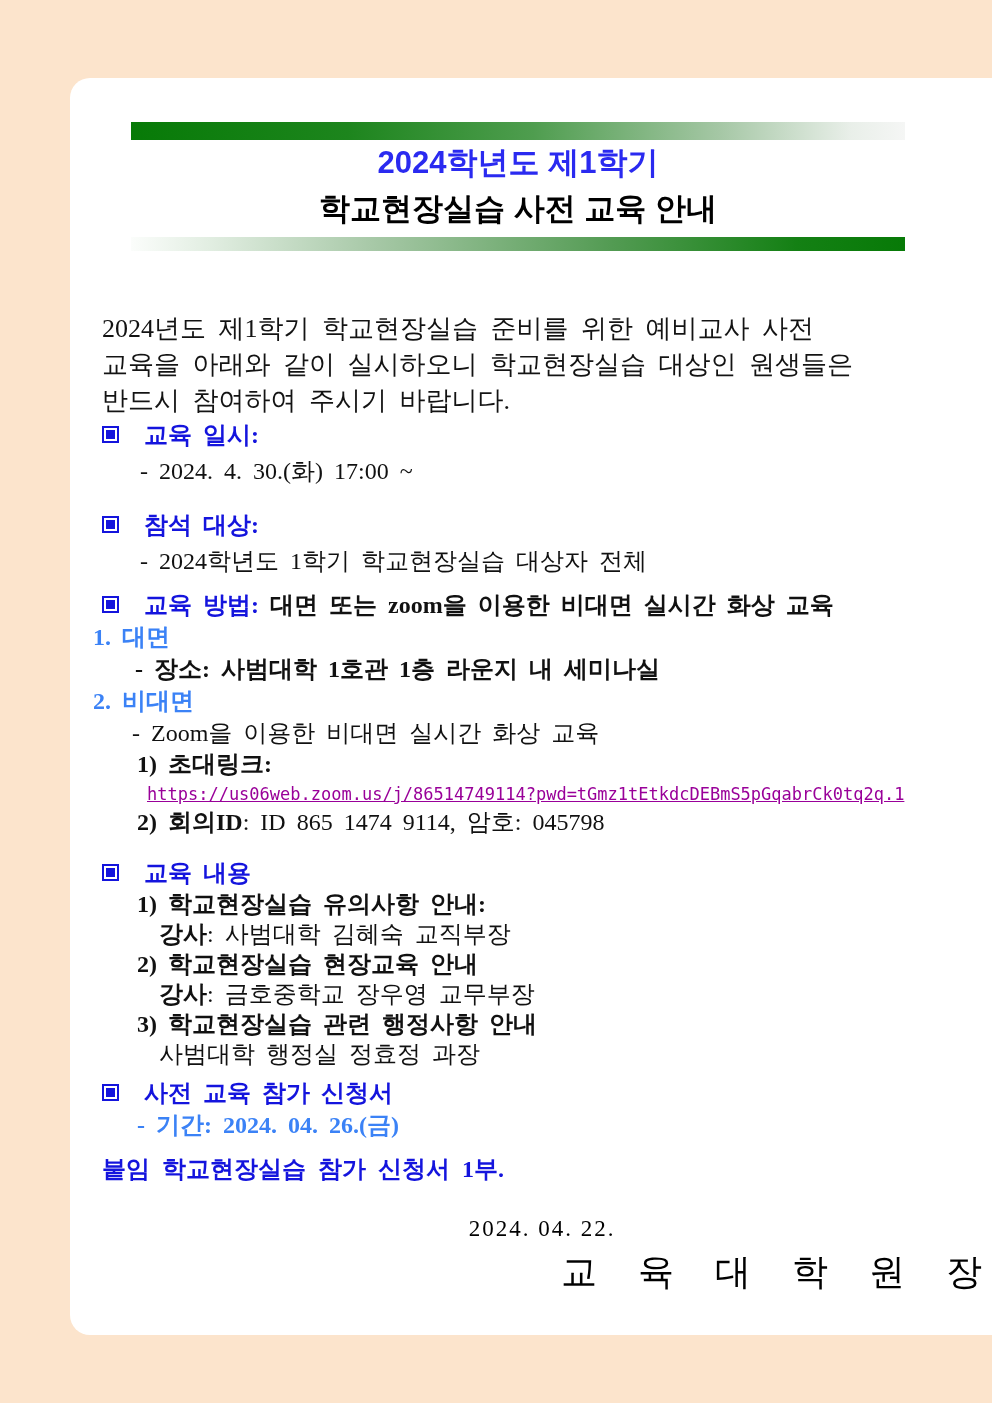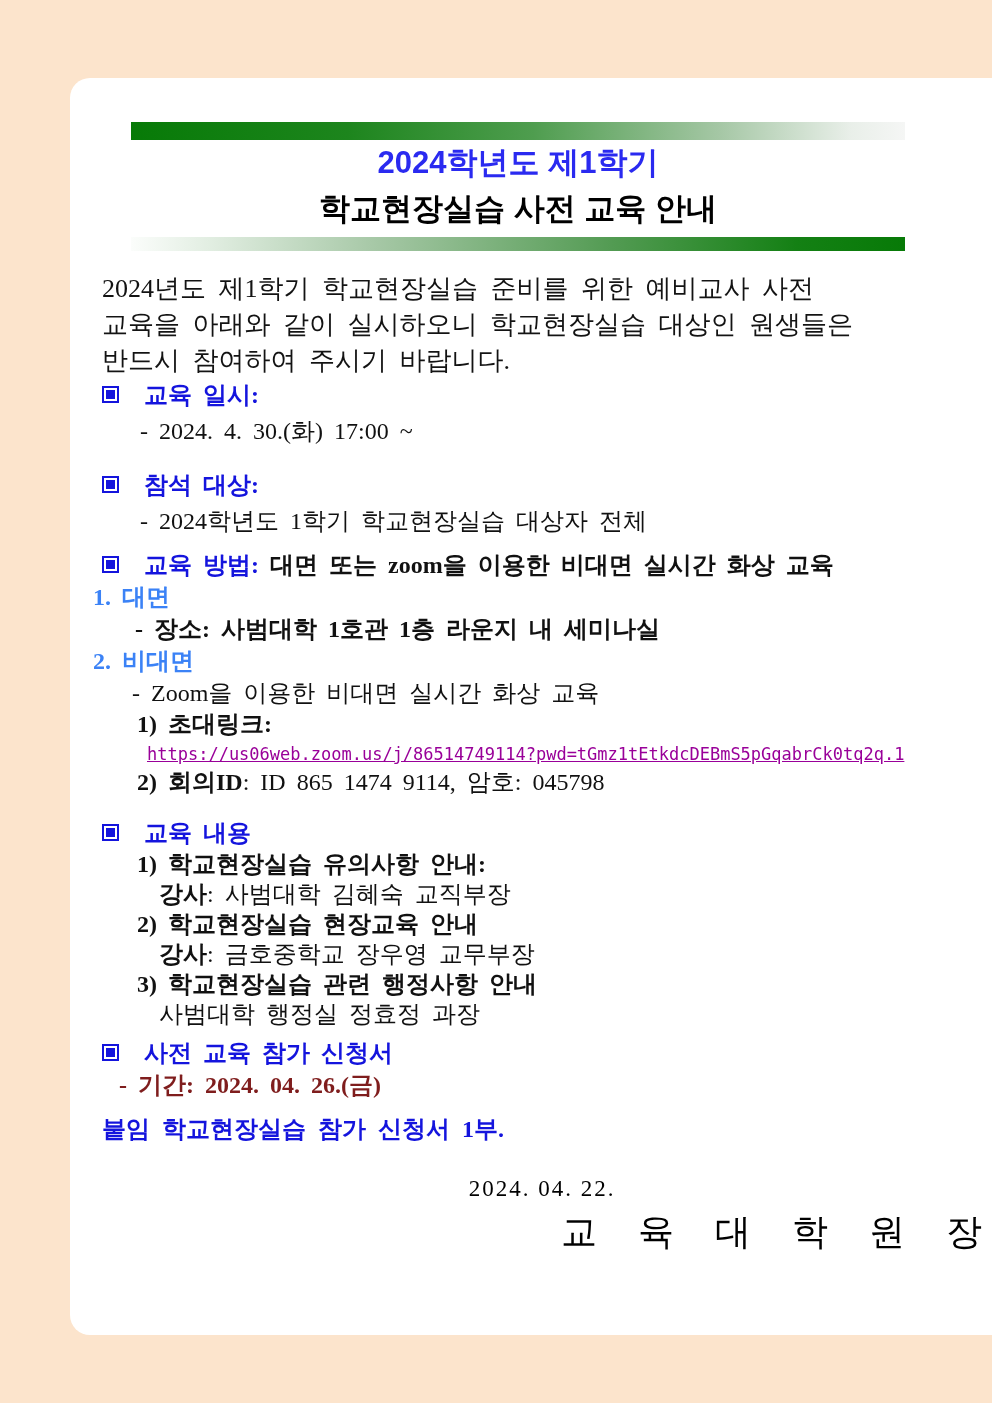--- a/index.html
+++ b/index.html
@@ -29,21 +29,21 @@
   .title-line {
     width:774px; margin-left:61px; text-align:center;
     font-family:"Liberation Sans", sans-serif;
     font-weight:700; font-size:31px; line-height:36px;
     letter-spacing:0px;
   }
   .title-blue { color:#2a2af0; margin-top:5px; }
   .title-black { color:#000; margin-top:10px; }
   .doc { padding:0 36px 0 32px; font-size:24px; }
   .intro {
-    margin-top:20px; font-size:26px; line-height:36px;
+    margin-top:60px; font-size:26px; line-height:36px;
     word-spacing:6px; color:#131313; font-weight:500;
   }
   .line { line-height:32px; word-spacing:5px; }
   .h-blue { color:#1414dd; font-weight:700; }
   .bullet {
     display:inline-block; width:13px; height:13px;
     border:2px solid #1414dd; position:relative;
     margin-right:14px;
   }
   .bullet::after {
@@ -57,21 +57,21 @@
   .invite { margin-left:35px; font-weight:700; line-height:30px; }
   .linkline { margin-left:45px; line-height:26px; }
   .zoom-link {
     font-family:"DejaVu Sans Mono", monospace;
     font-size:17px; color:#990099;
     text-decoration:underline; cursor:pointer;
   }
   .meeting { margin-left:35px; line-height:30px; }
   .c-item { margin-left:35px; font-weight:700; line-height:30px; }
   .c-lect { margin-left:57px; line-height:30px; }
-  .app-item { margin-left:17px; color:#7f1d1d; font-weight:700; line-height:32px; }
+  .app-item { margin-left:35px; color:#3b82f6; font-weight:700; line-height:32px; }
   .attachment { margin-top:12px; color:#1414dd; font-weight:700; line-height:32px; word-spacing:6px; }
   .gap22 { margin-top:22px; }
   .gap12 { margin-top:12px; }
   .gap20 { margin-top:20px; }
   .gap8  { margin-top:8px; }
   .gap4  { margin-top:4px; }
   .footer-date {
     margin-top:30px; text-align:center; font-size:23px; line-height:28px;
     letter-spacing:2px; color:#000;
   }

